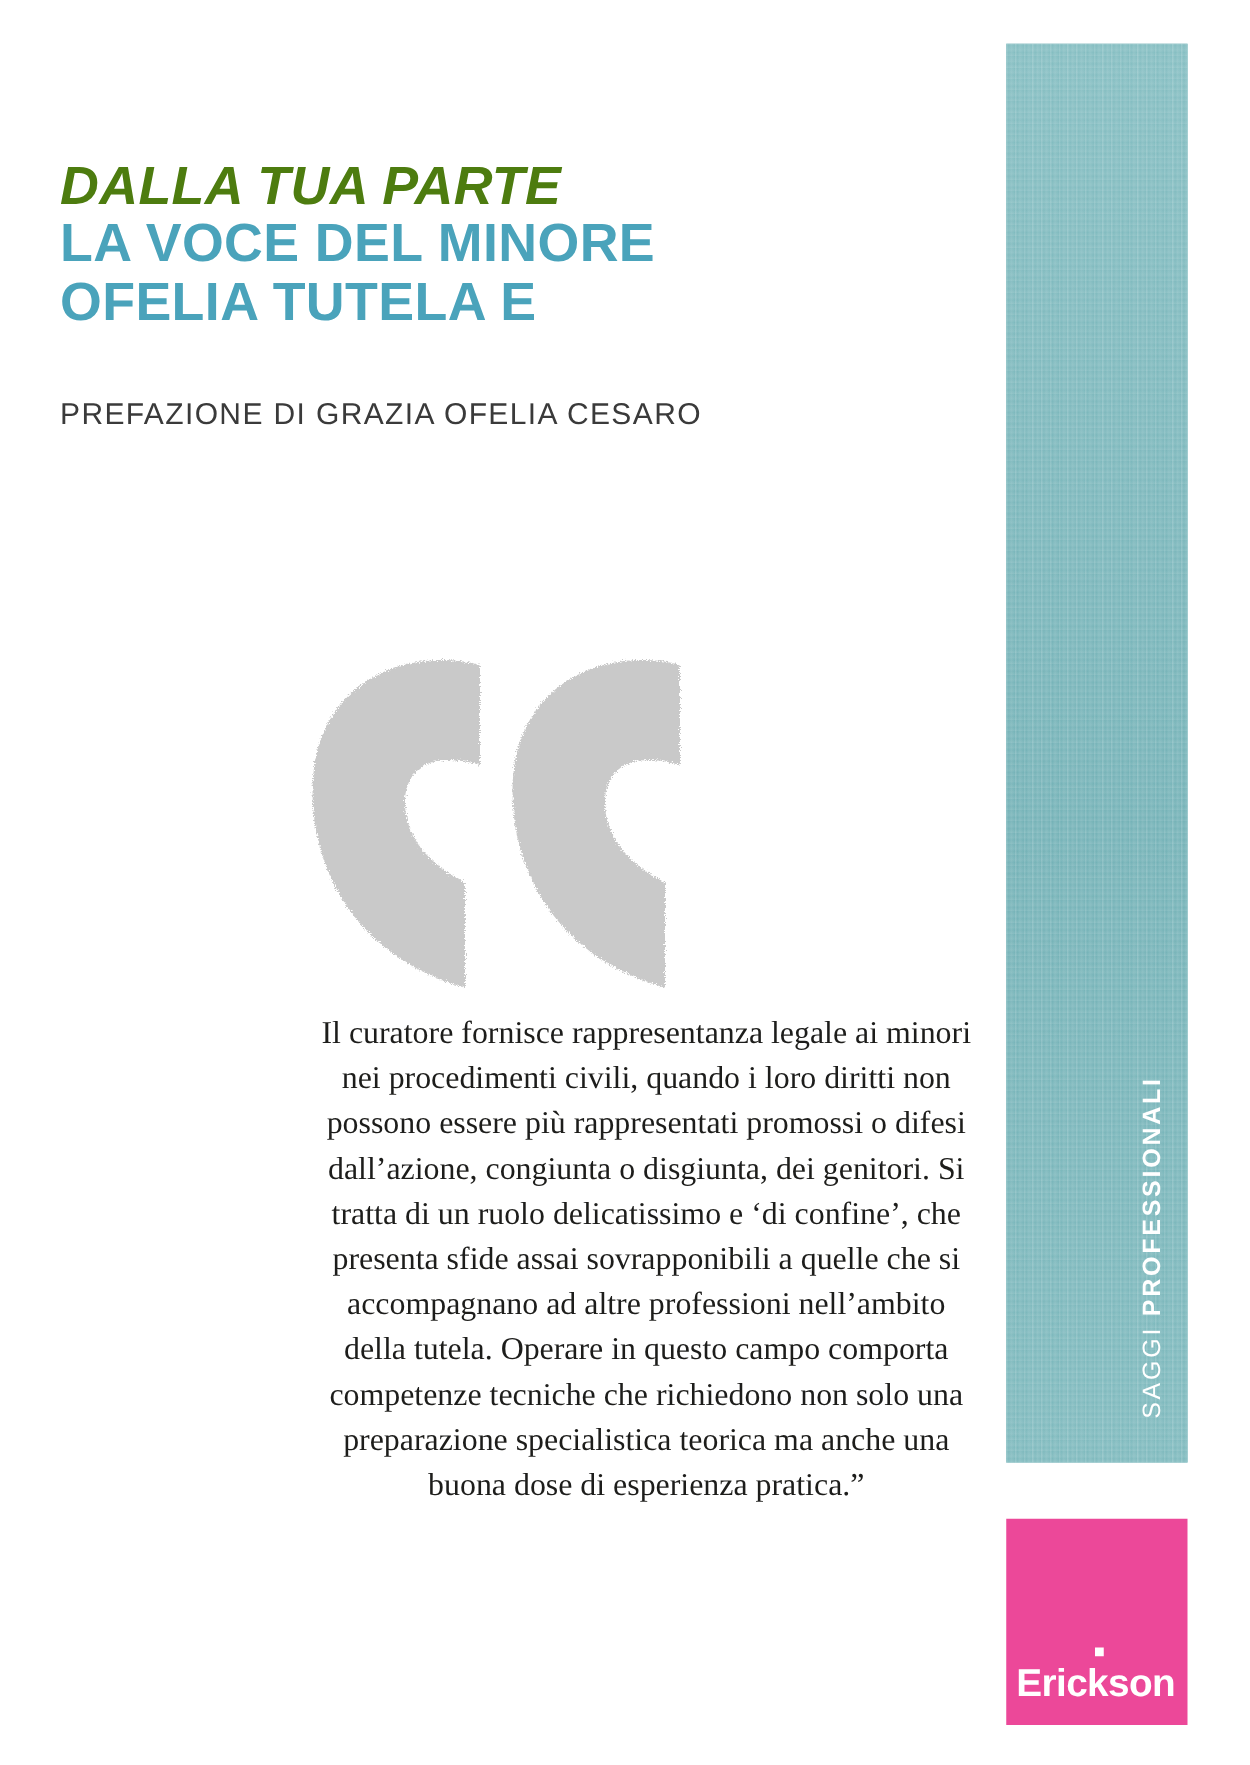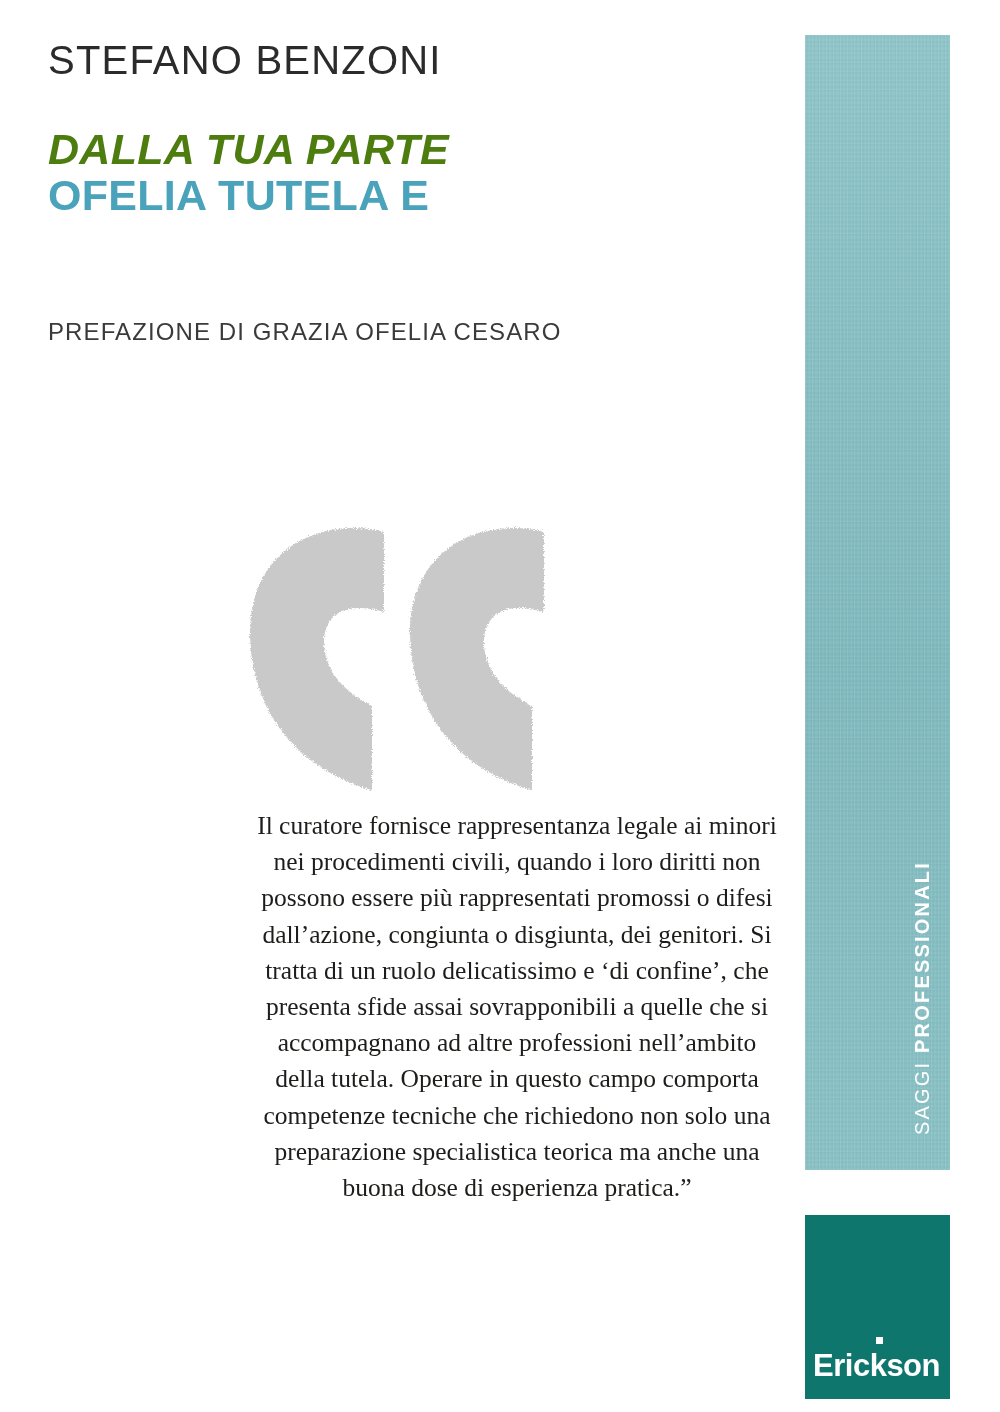--- a/index.html
+++ b/index.html
@@ -108,22 +108,22 @@
     line-height: 1.42;
     text-align: center;
   }
 
   
   .logo-box {
     position: absolute;
     left: 805px;
     top: 1215px;
     width: 145px;
-    height: 184px;
-    background: #0f766e;
+    height: 165px;
+    background: #ec4899;
   }
   .logo-text {
     position: absolute;
     right: 10px;
     bottom: 18px;
     color: #ffffff;
     font-size: 31px;
     font-weight: 700;
     letter-spacing: -0.5px;
     line-height: 1;
@@ -143,25 +143,25 @@
 
 <div class="cover">
 
   <div class="teal-band">
     <div class="band-label">
       <span class="light">SAGGI </span><span class="bold">PROFESSIONALI</span>
     </div>
   </div>
 
   <div class="authors">
-    <div>STEFANO BENZONI</div>
   </div>
 
   <div class="title">
     <div class="line1">DALLA TUA PARTE</div>
+    <div class="rest">LA VOCE DEL MINORE</div>
     <div class="rest">OFELIA TUTELA E</div>
   </div>
 
   <div class="preface">PREFAZIONE DI GRAZIA OFELIA CESARO</div>
 
   <div class="quote-mark">
     <svg width="340" height="285" viewBox="0 0 340 285" xmlns="http://www.w3.org/2000/svg">
       <defs>
         <filter id="rough">
           <feTurbulence type="fractalNoise" baseFrequency="0.85" numOctaves="3" result="n"></feTurbulence>

